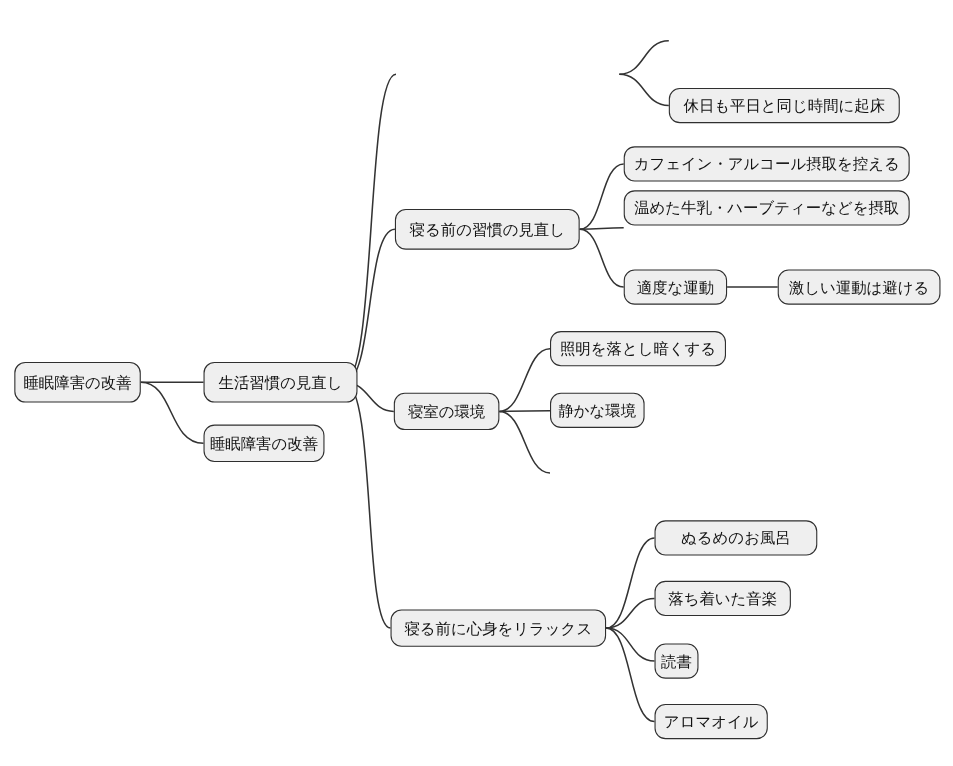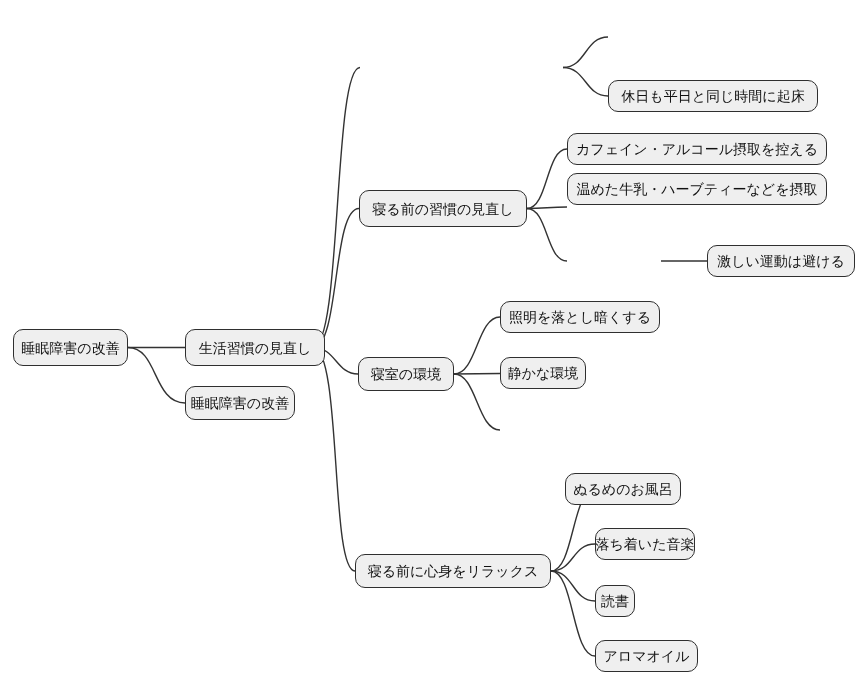--- a/index.html
+++ b/index.html
@@ -79,33 +79,34 @@
 
 
   <div class="node" style="left:608px; top:80px; width:210px; height:32px;">休日も平日と同じ時間に起床</div>
 
   <div class="node" style="left:359px; top:190px; width:168px; height:37px;">寝る前の習慣の見直し</div>
 
   <div class="node" style="left:567px; top:133px; width:260px; height:32px;">カフェイン・アルコール摂取を控える</div>
 
   <div class="node" style="left:567px; top:173px; width:260px; height:32px;">温めた牛乳・ハーブティーなどを摂取</div>
 
+  <div class="node" style="left:567px; top:245px; width:94px; height:32px;">適度な運動</div>
 
   <div class="node" style="left:707px; top:245px; width:148px; height:32px;">激しい運動は避ける</div>
 
   <div class="node" style="left:358px; top:357px; width:96px; height:34px;">寝室の環境</div>
 
   <div class="node" style="left:500px; top:301px; width:160px; height:32px;">照明を落とし暗くする</div>
 
   <div class="node" style="left:500px; top:357px; width:86px; height:32px;">静かな環境</div>
 
 
   <div class="node" style="left:355px; top:554px; width:196px; height:34px;">寝る前に心身をリラックス</div>
 
-  <div class="node" style="left:565px; top:473px; width:116px; height:32px;">ぬるめのお風呂</div>
+  <div class="node" style="left:595px; top:473px; width:148px; height:32px;">ぬるめのお風呂</div>
 
-  <div class="node" style="left:595px; top:528px; width:100px; height:32px;">落ち着いた音楽</div>
+  <div class="node" style="left:595px; top:528px; width:124px; height:32px;">落ち着いた音楽</div>
 
   <div class="node" style="left:595px; top:585px; width:40px; height:32px;">読書</div>
 
   <div class="node" style="left:595px; top:640px; width:103px; height:32px;">アロマオイル</div>
 
 </div>
 
 </body></html>

